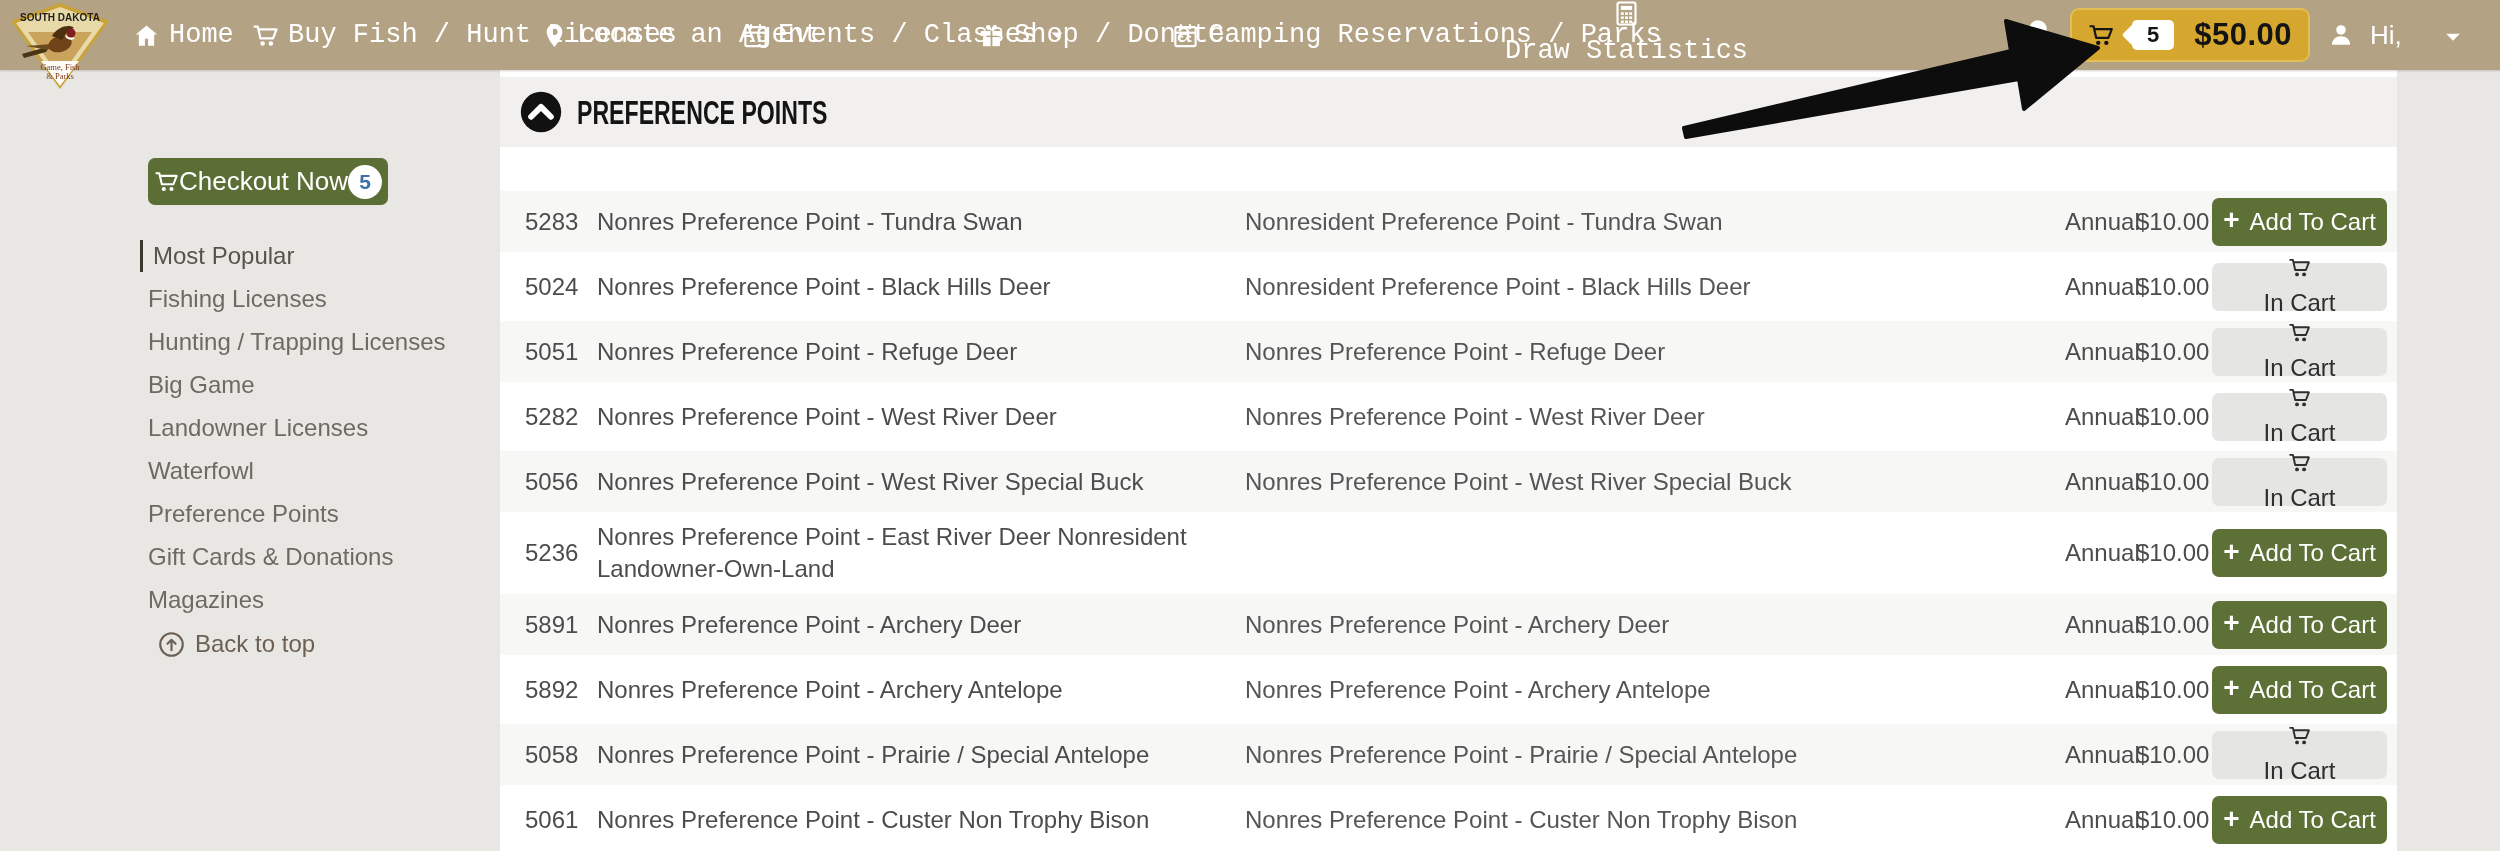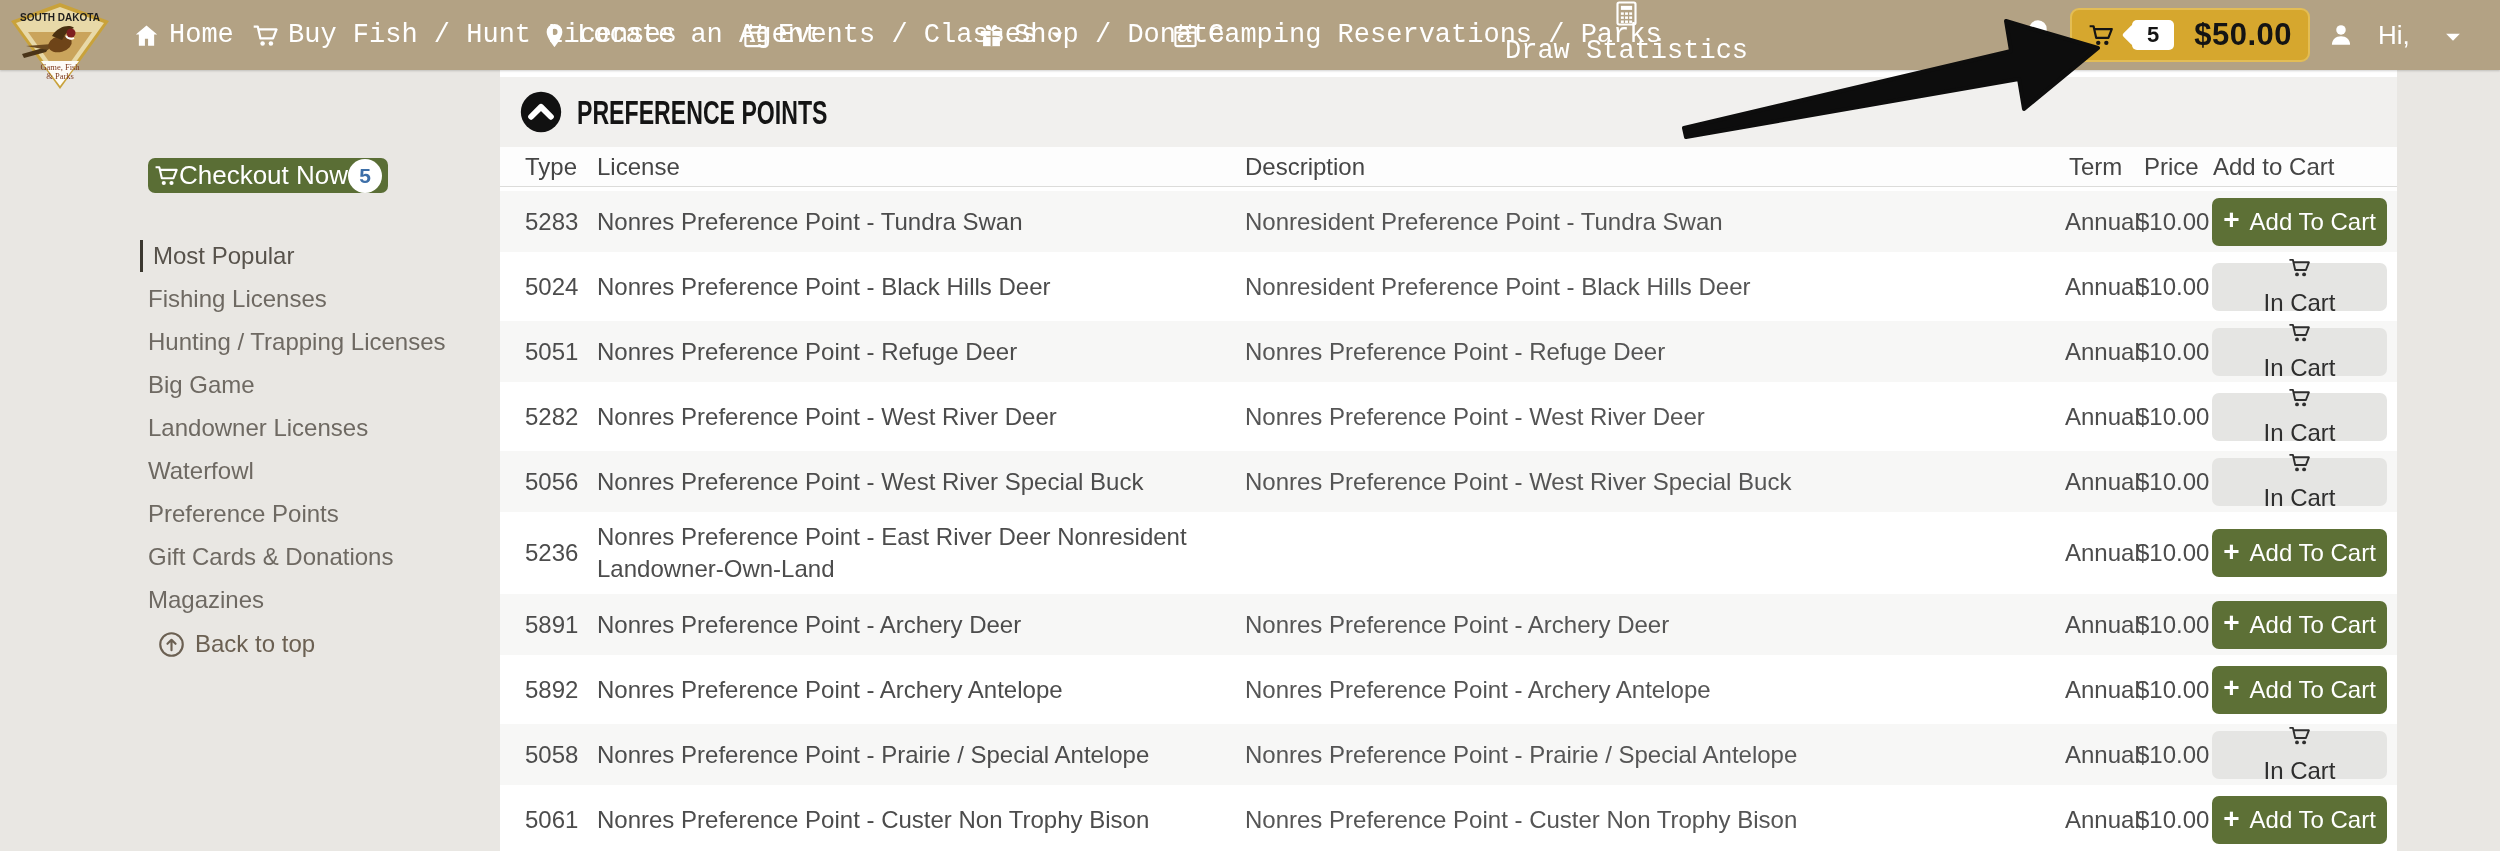--- a/index.html
+++ b/index.html
@@ -24,29 +24,29 @@
 
   .bell { position:absolute; left:2020px; top:17px; width:36px; height:36px; color:#fff; cursor:pointer; }
 
   .cart-box { position:absolute; left:2070px; top:8px; width:240px; height:54px; background:#d6a72e; border:2px solid #e3bd55; border-radius:9px; display:flex; align-items:center; padding:0 16px; gap:12px; cursor:pointer; }
   .cart-box .icon { width:32px; height:32px; color:#141414; }
   .tag5 { position:relative; background:#fff; border-radius:5px; min-width:42px; height:30px; display:flex; align-items:center; justify-content:center; font-size:22px; font-weight:bold; color:#141414; margin-left:6px; }
   .tag5::before { content:''; position:absolute; left:-7px; top:50%; transform:translateY(-50%) rotate(45deg); width:15px; height:15px; background:#fff; border-radius:2px; z-index:-0; }
   .tag5 span { position:relative; }
   .cart-total { font-size:31px; font-weight:bold; color:#141414; margin-left:8px; letter-spacing:.5px; }
 
-  .user-area { position:absolute; left:2328px; top:0; height:70px; display:flex; align-items:center; gap:24px; color:#fff; font-size:26px; cursor:pointer; }
+  .user-area { position:absolute; left:2328px; top:0; height:70px; display:flex; align-items:center; gap:16px; color:#fff; font-size:26px; cursor:pointer; }
   .user-area .icon { width:26px; height:26px; }
   .user-caret { position:absolute; left:2442px; top:26px; width:22px; height:18px; color:#fff; cursor:pointer; }
 
   
   .logo { position:absolute; left:8px; top:2px; width:104px; height:88px; z-index:9; cursor:pointer; }
 
   
-  .checkout-btn { position:absolute; left:148px; top:158px; width:240px; height:35px; background:#5a6e35; border:none; border-radius:7px; color:#fff; display:flex; align-items:center; justify-content:center; font-size:26px; font-family:inherit; cursor:pointer; }
+  .checkout-btn { position:absolute; left:148px; top:158px; width:240px; height:47px; background:#5a6e35; border:none; border-radius:7px; color:#fff; display:flex; align-items:center; justify-content:center; font-size:26px; font-family:inherit; cursor:pointer; }
   .checkout-btn .icon { width:25px; height:25px; color:#fff; }
   .checkout-badge { width:34px; height:34px; border-radius:50%; background:#fff; color:#3d6fa8; font-size:21px; font-weight:bold; display:flex; align-items:center; justify-content:center; }
 
   .side-item { position:absolute; left:148px; height:32px; display:flex; align-items:center; font-size:24px; color:#6e6962; white-space:nowrap; cursor:pointer; }
   .side-item.active { color:#57524b; border-left:3px solid #3a372f; padding-left:10px; left:140px; }
   .back-top { position:absolute; left:158px; top:630px; display:flex; align-items:center; gap:10px; font-size:24px; color:#6b6052; cursor:pointer; }
   .back-top .icon { width:27px; height:27px; color:#6b6052; }
 
   
   .panel { position:absolute; left:500px; top:70px; width:1897px; height:781px; background:#fff; }
@@ -281,28 +281,20 @@
     <div class="title-band">
       <span class="icon">
           <svg viewBox="0 0 24 24">
             <circle cx="12" cy="12" r="11" fill="#111"></circle>
             <path d="M6.6 14.6 12 9.2l5.4 5.4" fill="none" stroke="#fff" stroke-width="3.2" stroke-linecap="round" stroke-linejoin="round"></path>
           </svg>
         </span>
       <span class="pref-title">PREFERENCE POINTS</span>
     </div>
 
-    <div class="thead">
-      <div class="h-type">Type</div>
-      <div class="h-lic">License</div>
-      <div class="h-desc">Description</div>
-      <div class="h-term">Term</div>
-      <div class="h-price">Price</div>
-      <div class="h-act">Add to Cart</div>
-    </div>
 
     <div class="rows">
 
       <div class="trow alt" style="height:61px">
         <div class="c-type">5283</div>
         <div class="c-lic">Nonres Preference Point - Tundra Swan</div>
         <div class="c-desc">Nonresident Preference Point - Tundra Swan</div>
         <div class="c-term">Annual</div>
         <div class="c-price">$10.00</div>
         <div class="c-act">

